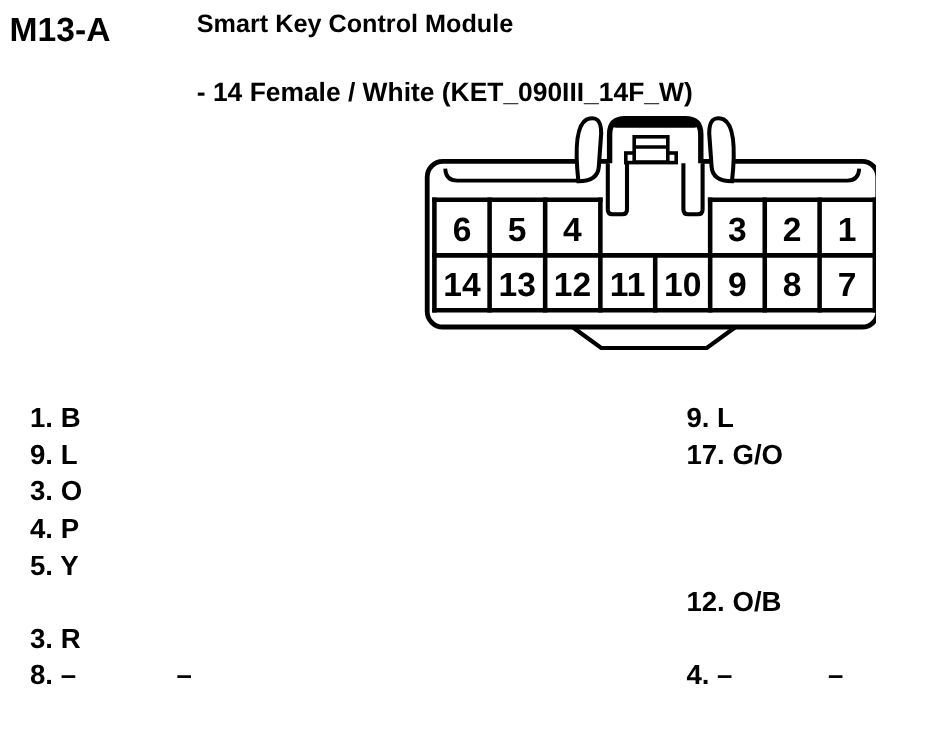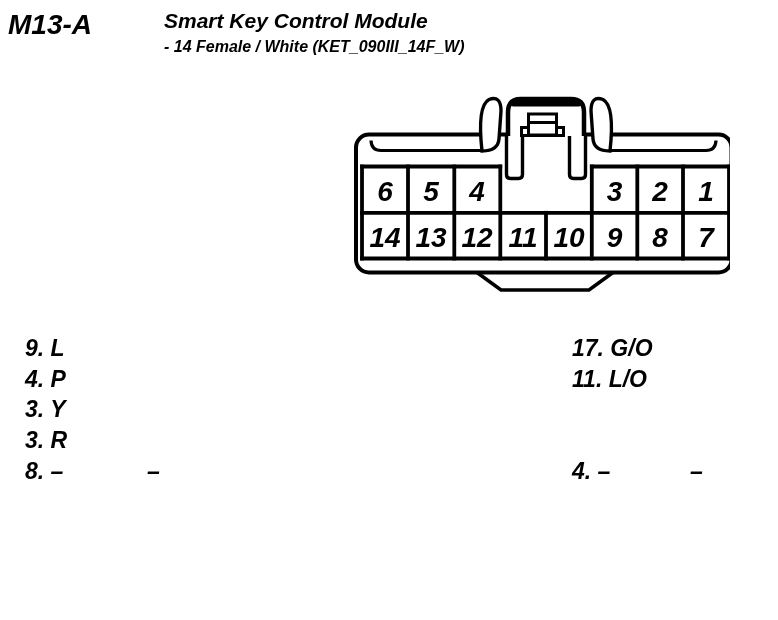--- a/index.html
+++ b/index.html
@@ -7,33 +7,32 @@
     width: 778px; height: 620px;
     background: #ffffff;
     font-family: "Liberation Sans", sans-serif;
     color: #000000;
   }
   .page {
     position: relative;
     width: 730px; height: 620px;
     background: #ffffff;
     overflow: hidden;
-    font-style: italic;
   }
   .connector-id {
     position: absolute; left: 8px; top: 9px;
     font-size: 28px; font-weight: bold; white-space: nowrap;
   }
   .page-title {
     position: absolute; left: 164px; top: 9px;
     font-size: 21px; font-weight: bold; white-space: nowrap;
   }
   .page-subtitle {
-    position: absolute; left: 164px; top: 38px;
-    font-size: 16px; font-weight: bold; white-space: nowrap;
+    position: absolute; left: 164px; top: 64px;
+    font-size: 22px; font-weight: bold; white-space: nowrap;
   }
   #connector-svg { position: absolute; left: 350px; top: 92px; }
   #pin-list { position: absolute; left: 0; top: 333px; width: 778px; }
   .pin-row {
     position: relative; height: 30.65px;
     font-size: 23px; font-weight: bold; line-height: 30.65px;
   }
   .pin-left        { position: absolute; left: 25px;  white-space: nowrap; }
   .pin-right       { position: absolute; left: 572px; white-space: nowrap; }
   .pin-left-extra  { position: absolute; left: 147px; white-space: nowrap; }
@@ -98,29 +97,38 @@
         <text x="523" y="246.5">11</text>
         <text x="569" y="246.5">10</text>
         <text x="614.5" y="246.5">9</text>
         <text x="660" y="246.5">8</text>
         <text x="706" y="246.5">7</text>
       </g>
   </svg>
 
   <div id="pin-list">
       <div class="pin-row">
+        <span class="pin-left">1. B</span>
+        <span class="pin-right">9. L</span>
+      </div>
+      <div class="pin-row">
         <span class="pin-left">9. L</span>
         <span class="pin-right">17. G/O</span>
       </div>
       <div class="pin-row">
-        <span class="pin-left">4. P</span>
-        <span class="pin-right">11. L/O</span>
+        <span class="pin-left">3. O</span>
       </div>
       <div class="pin-row">
-        <span class="pin-left">3. Y</span>
+        <span class="pin-left">4. P</span>
+      </div>
+      <div class="pin-row">
+        <span class="pin-left">5. Y</span>
+      </div>
+      <div class="pin-row">
+        <span class="pin-right">12. O/B</span>
       </div>
       <div class="pin-row">
         <span class="pin-left">3. R</span>
       </div>
       <div class="pin-row">
         <span class="pin-left">8. –</span>
         <span class="pin-right">4. –</span>
         <span class="pin-left-extra">–</span>
         <span class="pin-right-extra">–</span>
       </div>

